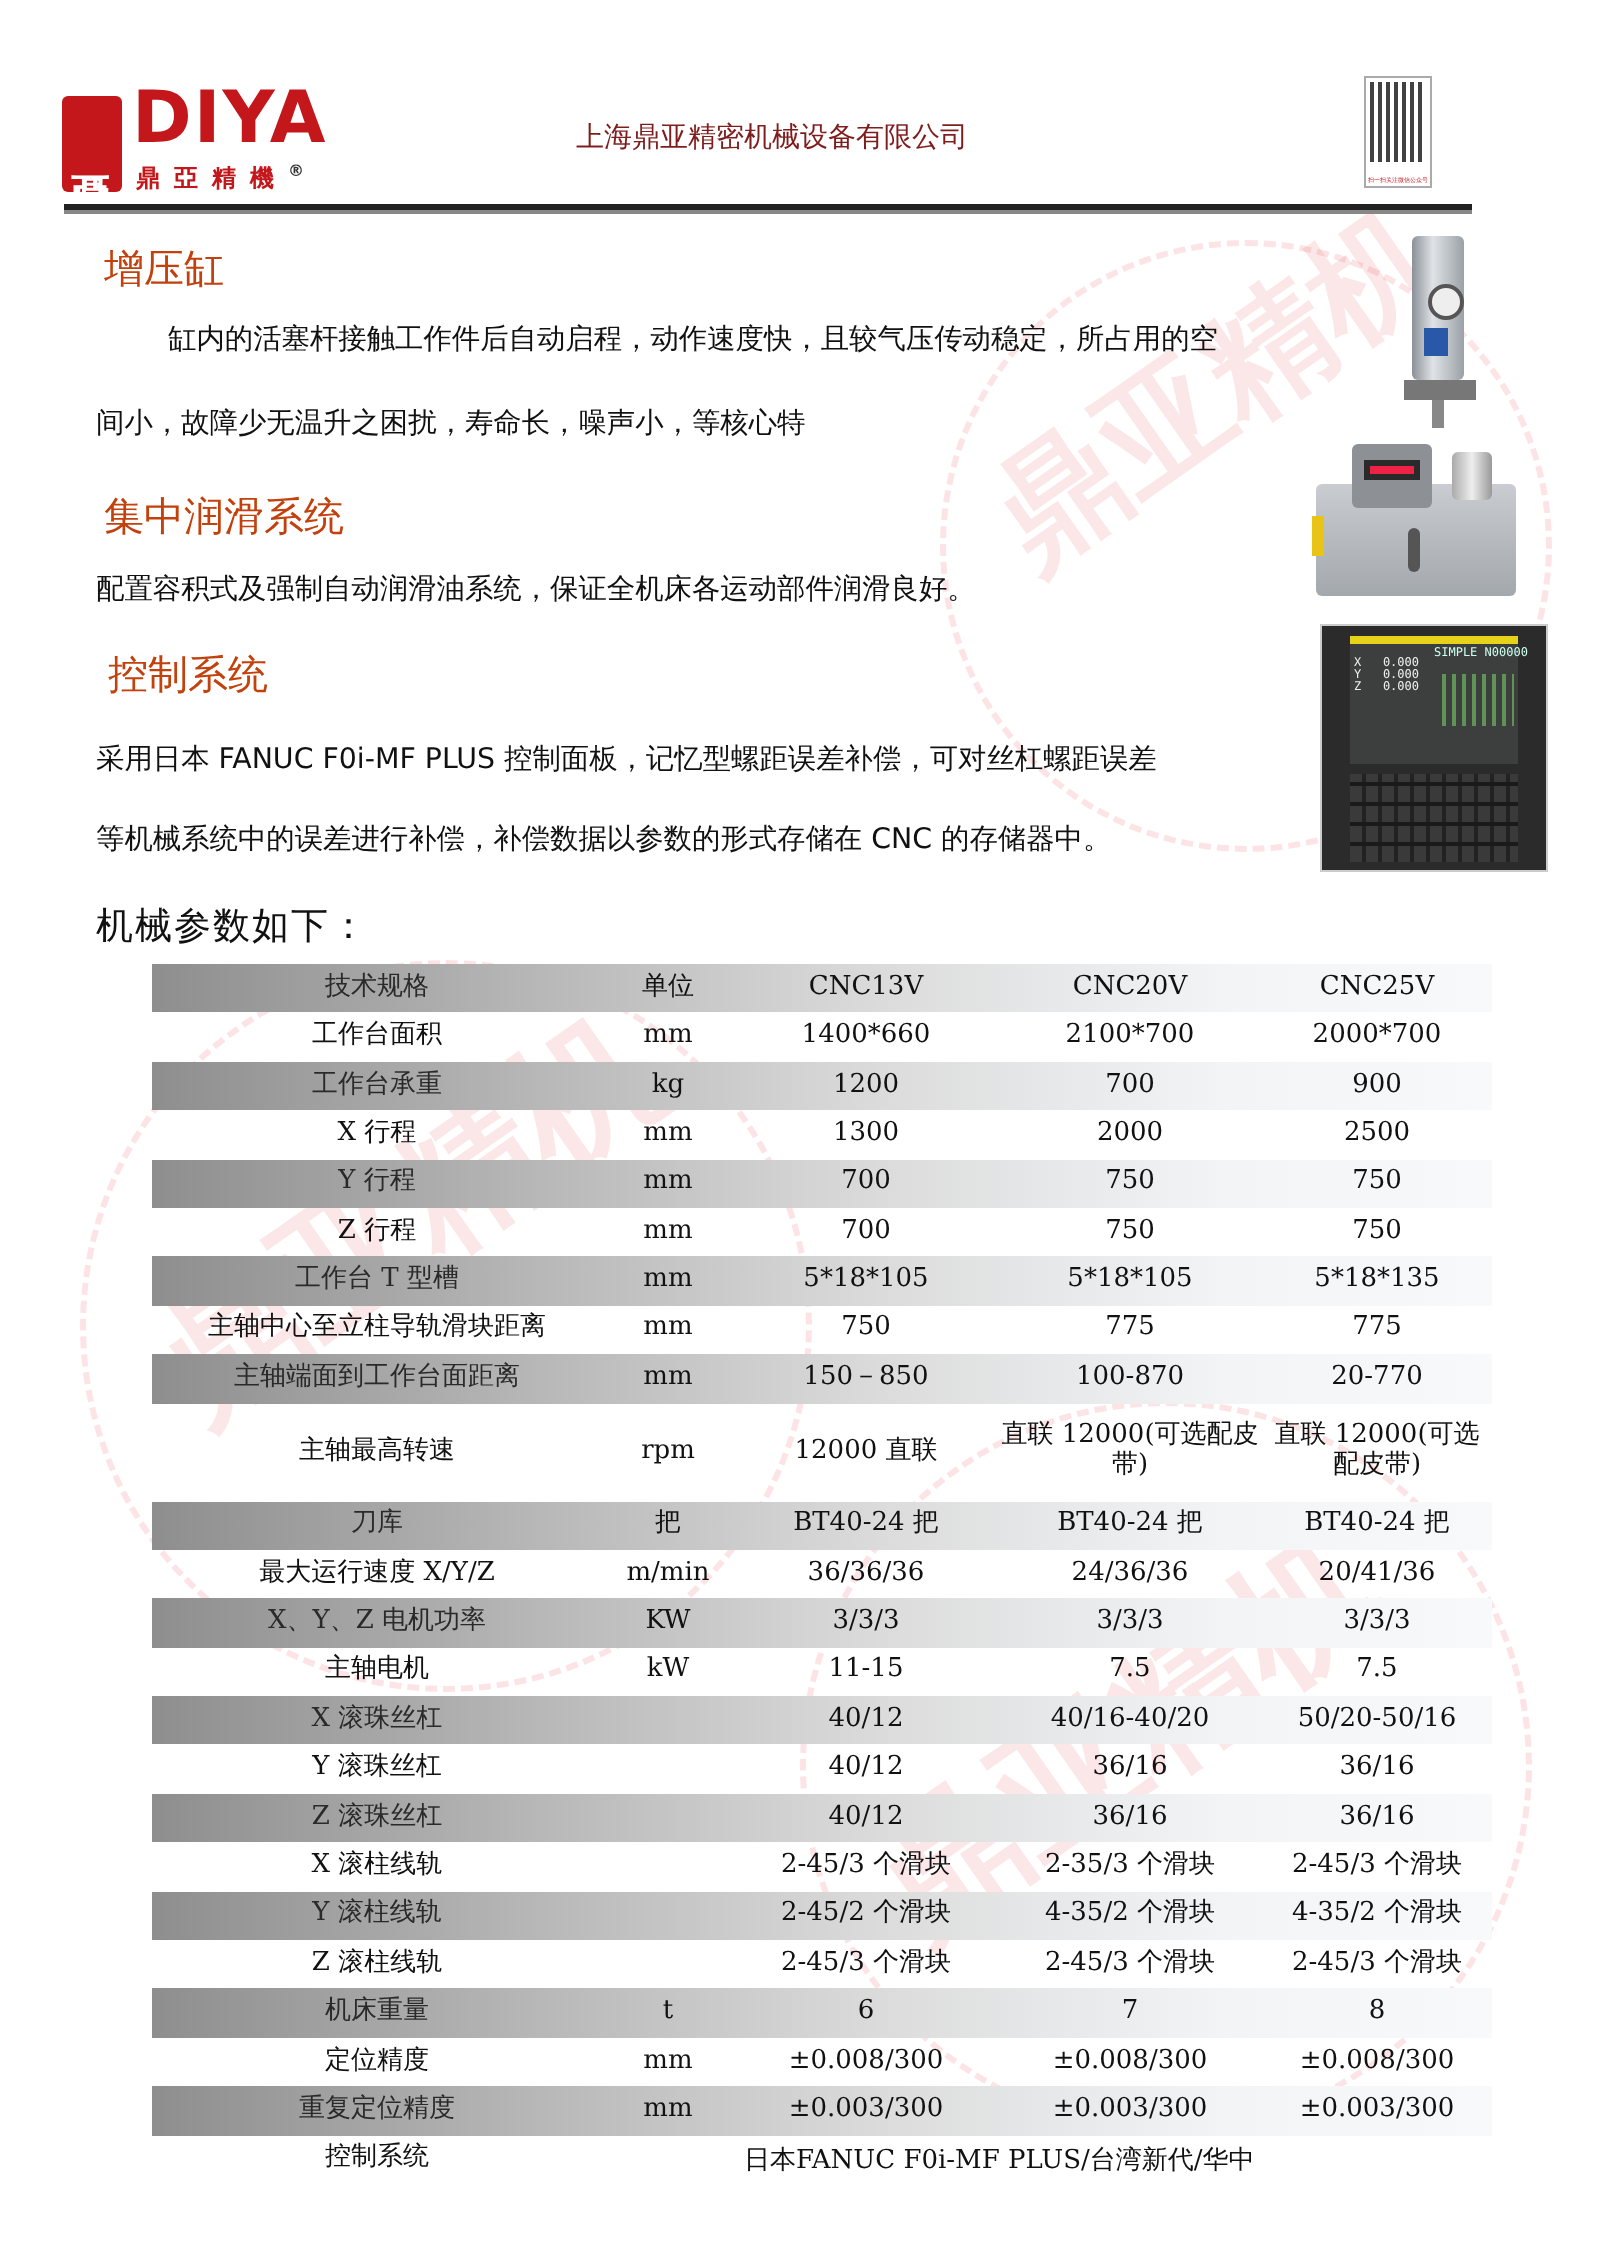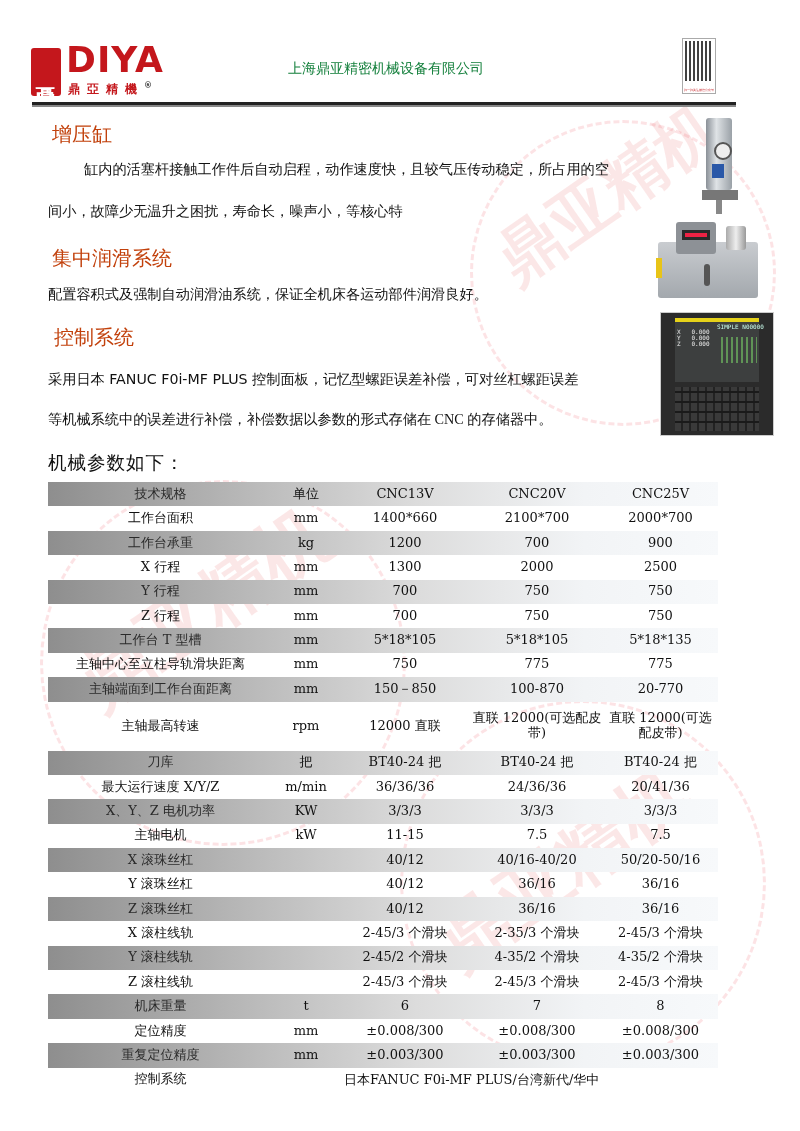--- a/index.html
+++ b/index.html
@@ -12,21 +12,21 @@
   
   .wm { position: absolute; pointer-events: none; opacity: 0.10; color: #d22; font-family: "DejaVu Serif", serif; font-weight: bold; }
   .wm-ring { position: absolute; border: 3px dashed #e23; border-radius: 50%; opacity: 0.12; pointer-events: none; }
 
   
   .header { position: absolute; left: 0; top: 0; width: 800px; height: 106px; }
   .logo-seal { position: absolute; left: 31px; top: 48px; width: 30px; height: 48px; background: #c4171c; border-radius: 3px; color: #fff; font-family: "DejaVu Serif", serif; font-size: 20px; font-weight: bold; display: flex; align-items: center; justify-content: center; writing-mode: vertical-rl; line-height: 1; }
   .logo-word { position: absolute; left: 66px; top: 42px; font-family: "DejaVu Sans", sans-serif; font-weight: bold; font-size: 36px; letter-spacing: 1px; color: #c4171c; line-height: 1; }
   .logo-cn { position: absolute; left: 68px; top: 81px; font-size: 12px; color: #c4171c; letter-spacing: 7px; font-weight: bold; }
   .logo-reg { font-size: 8px; letter-spacing: 0; vertical-align: super; color: #333; }
-  .company { position: absolute; left: 288px; top: 60px; font-size: 14px; color: #15803d; font-family: "DejaVu Sans", sans-serif; }
+  .company { position: absolute; left: 288px; top: 60px; font-size: 14px; color: #7f1d1d; font-family: "DejaVu Sans", sans-serif; }
   .contact { position: absolute; left: 145px; top: 83px; font-size: 11.5px; color: #111; font-family: "Liberation Sans", sans-serif; white-space: pre; }
   .qr { position: absolute; left: 682px; top: 38px; width: 32px; height: 54px; border: 1px solid #aaa; background: #fff; }
   .qr-code { position: absolute; left: 2px; top: 2px; width: 28px; height: 40px;
     background:
       repeating-linear-gradient(90deg, #222 0 2px, transparent 2px 4px),
       repeating-linear-gradient(0deg, #fff 0 1px, transparent 1px 3px);
     background-color: #fff; opacity: 0.85; }
   .qr-label { position: absolute; left: 1px; bottom: 1px; width: 30px; font-size: 3px; color: #c4171c; text-align: center; }
   .hr1 { position: absolute; left: 32px; top: 102px; width: 704px; height: 3px; background: #222; }
   .hr2 { position: absolute; left: 32px; top: 105px; width: 704px; height: 2px; background: #888; }
@@ -62,21 +62,21 @@
     background: repeating-linear-gradient(90deg,#7c6 0 2px,transparent 2px 5px); opacity: 0.6; }
   .cnc .keys { position: absolute; left: 14px; top: 74px; width: 84px; height: 44px;
     background:
       repeating-linear-gradient(90deg, #3a3a3a 0 6px, #222 6px 8px),
       #222; }
   .cnc .keys::after { content: ""; position: absolute; inset: 0;
     background: repeating-linear-gradient(0deg, transparent 0 8px, #1a1a1a 8px 10px); }
 
   
   .tbl-title { position: absolute; left: 48px; top: 450px; font-size: 18.5px; font-family: "DejaVu Serif", "Liberation Serif", serif; color: #111; font-weight: normal; letter-spacing: 1px; }
-  .spec-table { position: absolute; left: 48px; top: 482px; width: 670px; }
+  .spec-table { position: absolute; left: 76px; top: 482px; width: 670px; }
   .row { position: relative; height: 24.4px; display: flex; align-items: center; font-family: "DejaVu Serif", "Liberation Serif", serif; font-size: 13px; color: #111; }
   .row.shade { background: linear-gradient(90deg, #8e8e8e 0%, #b9b9b9 30%, #dcdcdc 55%, #f2f4f6 80%, #f7f9fb 100%); }
   .row.shade .c0 { color: #2a2a2a; }
   .row.tall { height: 49px; }
   .c { text-align: center; line-height: 1.15; }
   .c0 { position: absolute; left: 0; width: 225px; }
   .c1 { position: absolute; left: 225px; width: 66px; }
   .c2 { position: absolute; left: 291px; width: 132px; }
   .c3 { position: absolute; left: 423px; width: 132px; }
   .c4 { position: absolute; left: 555px; width: 115px; text-align: center; }
@@ -122,21 +122,21 @@
   <div class="tank"></div>
     <div class="panel"></div>
     <div class="disp"></div>
     <div class="cap"></div>
     <div class="yellow"></div>
     <div class="win"></div>
 </div>
 
 <div class="sec-title" style="left:54px;top:324px;">控制系统</div>
 <div class="para" style="left:48px;top:370px;">采用日本 FANUC F0i-MF PLUS 控制面板，记忆型螺距误差补偿，可对丝杠螺距误差</div>
-<div class="para" style="left:48px;top:410px;font-family:Liberation Serif, serif;">等机械系统中的误差进行补偿，补偿数据以参数的形式存储在 CNC 的存储器中。</div>
+<div class="para" style="left:48px;top:410px;">等机械系统中的误差进行补偿，补偿数据以参数的形式存储在 CNC 的存储器中。</div>
 <div class="img-box cnc">
   <div class="screen"></div>
   <div class="bar"></div>
   <div class="rtxt">SIMPLE N00000</div>
   <div class="pos">X   0.000
 Y   0.000
 Z   0.000</div>
   <div class="grid"></div>
   <div class="keys"></div>
 </div>

